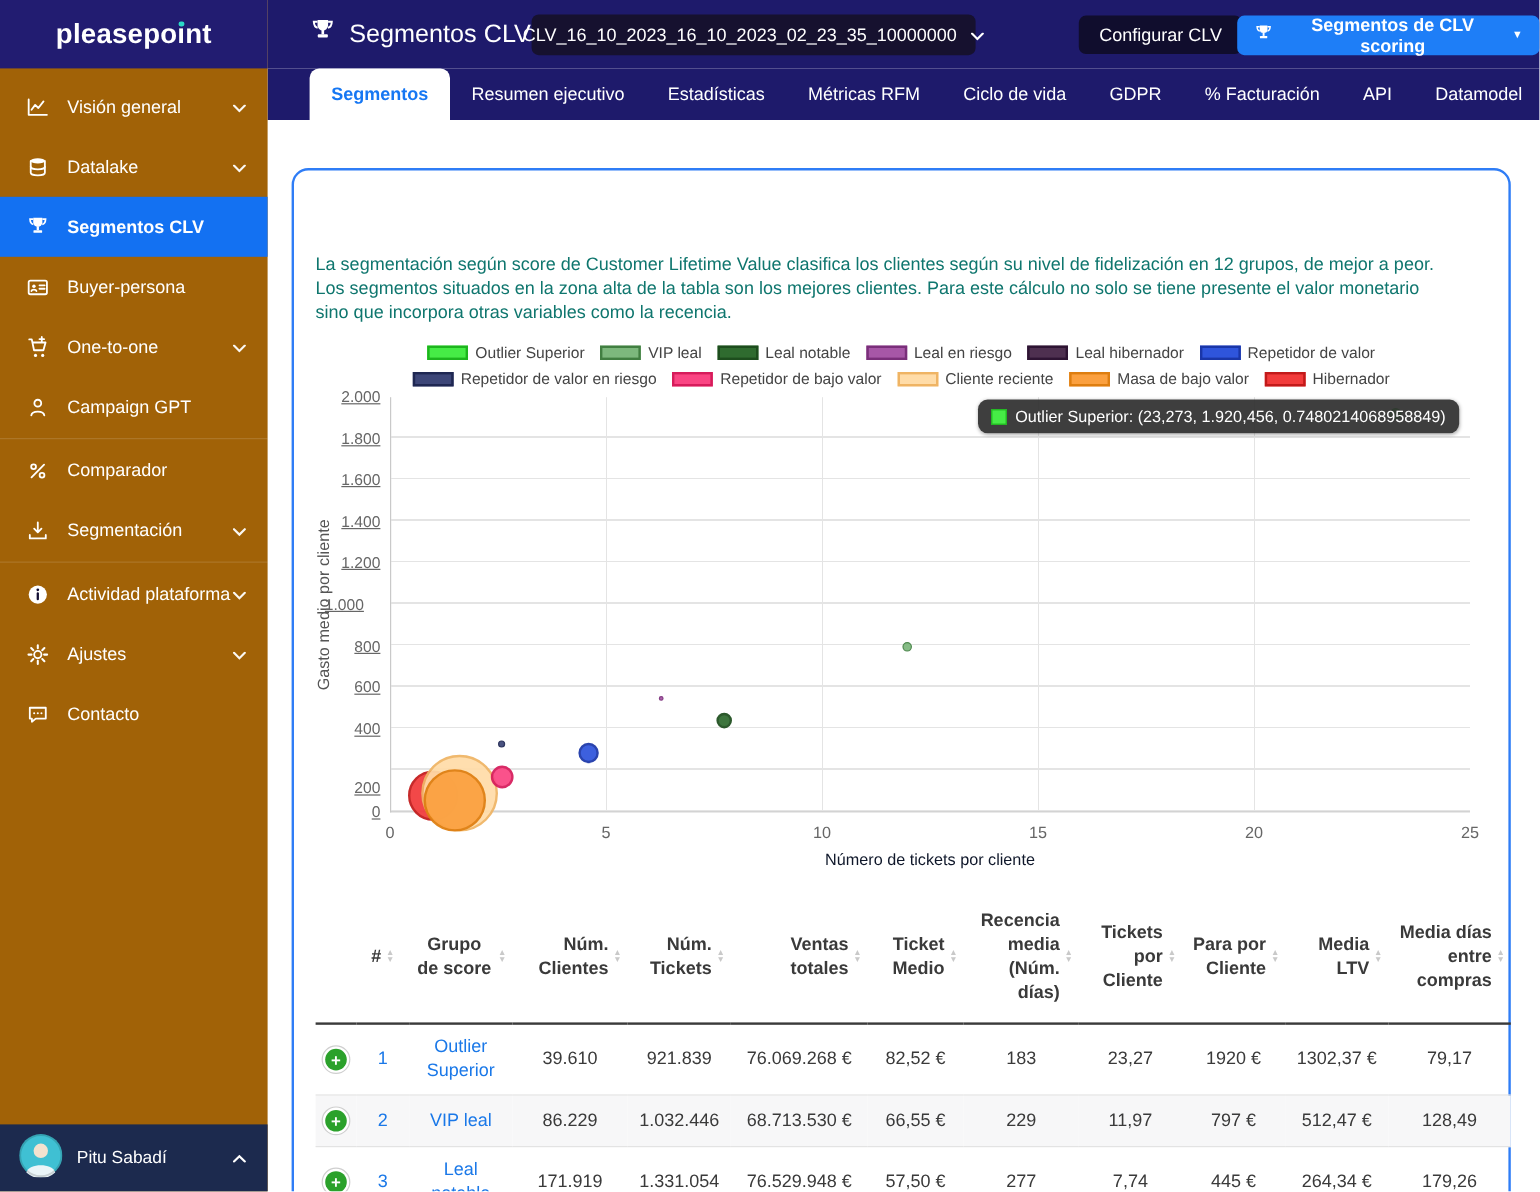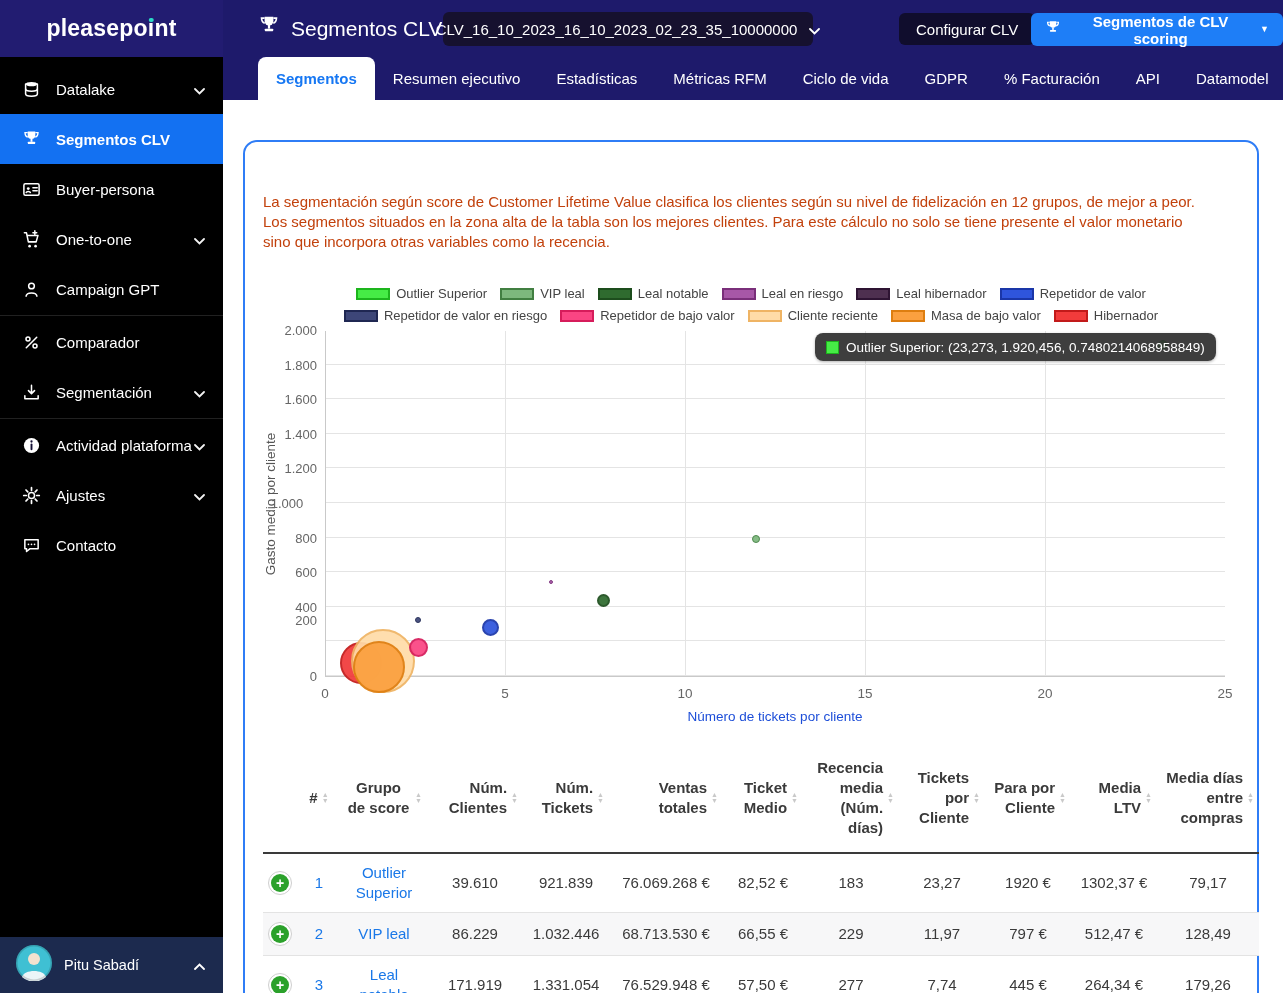--- a/index.html
+++ b/index.html
@@ -1,21 +1,21 @@
 <!DOCTYPE html>
 <html><head>
 <meta charset="utf-8">
 <style>
   * { margin:0; padding:0; box-sizing:border-box; }
   html,body { width:1283px; height:993px; overflow:hidden; background:#fff;
     font-family:"Liberation Sans", sans-serif; }
   .app { position:relative; width:1283px; height:993px; }
 
   
-  .sidebar { position:absolute; left:0; top:0; width:223px; height:993px; background:#000000; z-index:5; }
+  .sidebar { position:absolute; left:0; top:0; width:223px; height:993px; background:#a16207; z-index:5; }
   .logo { height:57px; background:#221c71; display:flex; align-items:center; justify-content:center; }
   .logo-text { color:#fff; font-size:23px; font-weight:700; letter-spacing:.2px; }
   .logo-i { position:relative; display:inline-block; }
   .logo-i::after { content:""; position:absolute; top:2.5px; left:50%; transform:translateX(-50%);
     width:4.5px; height:4.5px; border-radius:50%; }
   .nav { padding-top:7px; }
   .nav-item { height:50px; display:flex; align-items:center; padding:0 18px 0 22px;
     color:#fff; font-size:15px; cursor:pointer; }
   .nav-item .nicon { width:19px; height:19px; margin-right:15px; flex:0 0 19px; display:flex; align-items:center; }
   .nav-item.active { background:#1371f2; font-weight:600; }
@@ -44,39 +44,39 @@
   .tabs { position:absolute; left:223px; top:57px; width:1060px; height:43px; background:#1e1a6b;
     display:flex; padding-left:35px; }
   .tab { display:flex; align-items:center; padding:0 18px; color:#fff; font-size:15px; cursor:pointer; white-space:nowrap; }
   .tab.active { background:#fff; color:#1677f3; font-weight:700; border-radius:8px 8px 0 0; }
 
   
   .main { position:absolute; left:223px; top:100px; width:1060px; height:893px; background:#fff; overflow:hidden; }
   .card { position:absolute; left:20px; top:40px; width:1016px; height:880px; background:#fff;
     border:2px solid #2f7df6; border-radius:14px; }
   .card-title { position:absolute; left:18px; top:24px; font-size:23px; font-weight:700; color:#3a3a3a; }
-  .card-desc { position:absolute; left:18px; top:50px; width:934px; font-size:15px; line-height:20px; color:#c2410c; }
+  .card-desc { position:absolute; left:18px; top:69px; width:934px; font-size:15px; line-height:20px; color:#0f766e; }
 
   
   .chart-area { position:absolute; left:0; top:0; width:100%; height:600px; }
   .legend { position:absolute; left:50%; transform:translateX(-50%); top:144px; width:830px;
     display:flex; flex-wrap:wrap; justify-content:center; column-gap:13px; row-gap:7px; }
   .legend-item { display:flex; align-items:center; gap:6px; cursor:pointer; }
   .legend-swatch { width:34px; height:12px; border-style:solid; border-width:2px; }
   .legend-label { font-size:13px; color:#444; }
   .plot { position:absolute; left:80px; top:189px; width:900px; height:346px;
     border-left:1px solid #c9c9c9; border-bottom:1px solid #c9c9c9;
     background:
       repeating-linear-gradient(to right, transparent 0 179px, #e4e4e4 179px 180px),
       repeating-linear-gradient(to top, #e4e4e4 0 1px, transparent 1px 34.6px); }
-  .y-tick { position:absolute; left:12px; width:60px; text-align:right; font-size:13px; color:#666; }
+  .y-tick { position:absolute; left:12px; width:60px; text-align:right; font-size:13px; color:#666;text-decoration:underline; }
   .x-tick { position:absolute; width:44px; text-align:center; font-size:13.5px; color:#666; top:544px; }
   .y-axis-label { position:absolute; left:25px; top:362px; transform:translate(-50%,-50%) rotate(-90deg);
     white-space:nowrap; font-size:13.5px; color:#555; }
-  .x-axis-label { position:absolute; left:80px; width:900px; top:567px; text-align:center; font-size:13.5px; color:#1d4ed8; }
+  .x-axis-label { position:absolute; left:80px; width:900px; top:567px; text-align:center; font-size:13.5px; color:#0f172a; }
   .bubble { position:absolute; border-radius:50%; }
   .chart-tooltip { position:absolute; left:570px; top:191px; height:28px; padding:0 11px;
     background:rgba(47,47,47,.93); border-radius:8px; color:#fff; font-size:13.5px;
     display:flex; align-items:center; gap:7px; white-space:nowrap; box-shadow:0 1px 3px rgba(0,0,0,.3); }
   .tt-swatch { width:13px; height:13px; flex:0 0 13px; }
 
   
   .table-wrap { position:absolute; left:18px; top:602px; width:988px; }
   table { width:988px; border-collapse:collapse; table-layout:fixed; }
   th { font-size:15px; font-weight:700; color:#3a3a3a; padding:14px 5px; vertical-align:middle;
@@ -102,20 +102,32 @@
 <style>.logo-i::after{background:#2bd9c7;}</style></head>
 <body>
 
 <div class="app">
 
   <div class="sidebar">
     <div class="logo">
       <span class="logo-text">pleasepo<span class="logo-i">ı</span>nt</span>
     </div>
     <div class="nav" id="sidebar-nav">
+        <div class="nav-item">
+          <span class="nicon">
+            <svg width="19" height="19" viewBox="0 0 20 20">
+              <path d="M2 3v13.5h16" stroke="#fff" stroke-width="1.6" fill="none" stroke-linecap="round" stroke-linejoin="round"></path>
+              <path d="M4.5 12l3.2-4.2 2.8 2.7 4.5-5.8" stroke="#fff" stroke-width="1.6" fill="none" stroke-linecap="round" stroke-linejoin="round"></path>
+            </svg>
+          </span>
+          <span>Visión general</span>
+          <span class="chev"><svg width="11" height="7" viewBox="0 0 11 7">
+              <path d="M1 1l4.5 4.5L10 1" stroke="#fff" stroke-width="1.8" fill="none" stroke-linecap="round"></path>
+            </svg></span>
+        </div>
         <div class="nav-item">
           <span class="nicon">
             <svg width="19" height="19" viewBox="0 0 20 20">
               <ellipse cx="10" cy="4.3" rx="6.2" ry="2.3" fill="#fff"></ellipse>
               <path d="M3.8 4.3v5.2c0 1.3 2.8 2.3 6.2 2.3s6.2-1 6.2-2.3V4.3" stroke="#fff" stroke-width="1.6" fill="none" stroke-linecap="round" stroke-linejoin="round"></path>
               <path d="M3.8 9.5v5.2c0 1.3 2.8 2.3 6.2 2.3s6.2-1 6.2-2.3V9.5" stroke="#fff" stroke-width="1.6" fill="none" stroke-linecap="round" stroke-linejoin="round"></path>
             </svg>
           </span>
           <span>Datalake</span>
           <span class="chev"><svg width="11" height="7" viewBox="0 0 11 7">
@@ -341,21 +353,21 @@
             </div>
             <div class="legend-item">
               <span class="legend-swatch" style="background: rgb(242, 59, 59); border-color: rgb(194, 26, 26);"></span>
               <span class="legend-label">Hibernador</span>
             </div>
           </div>
         <div class="y-axis-label">Gasto medio por cliente</div>
         <div class="plot"></div>
         <div id="ticks-layer">
             <div class="y-tick" style="top: 527px;">0</div>
-            <div class="y-tick" style="top: 471px;">200</div>
+            <div class="y-tick" style="top: 507px;">200</div>
             <div class="y-tick" style="top: 457.8px;">400</div>
             <div class="y-tick" style="top: 423.2px;">600</div>
             <div class="y-tick" style="top: 388.6px;">800</div>
             <div class="y-tick" style="top: 354px; text-align: center;">1.000</div>
             <div class="y-tick" style="top: 319.4px;">1.200</div>
             <div class="y-tick" style="top: 284.8px;">1.400</div>
             <div class="y-tick" style="top: 250.2px;">1.600</div>
             <div class="y-tick" style="top: 215.6px;">1.800</div>
             <div class="y-tick" style="top: 181px;">2.000</div>
             <div class="x-tick" style="left: 58px;">0</div>

